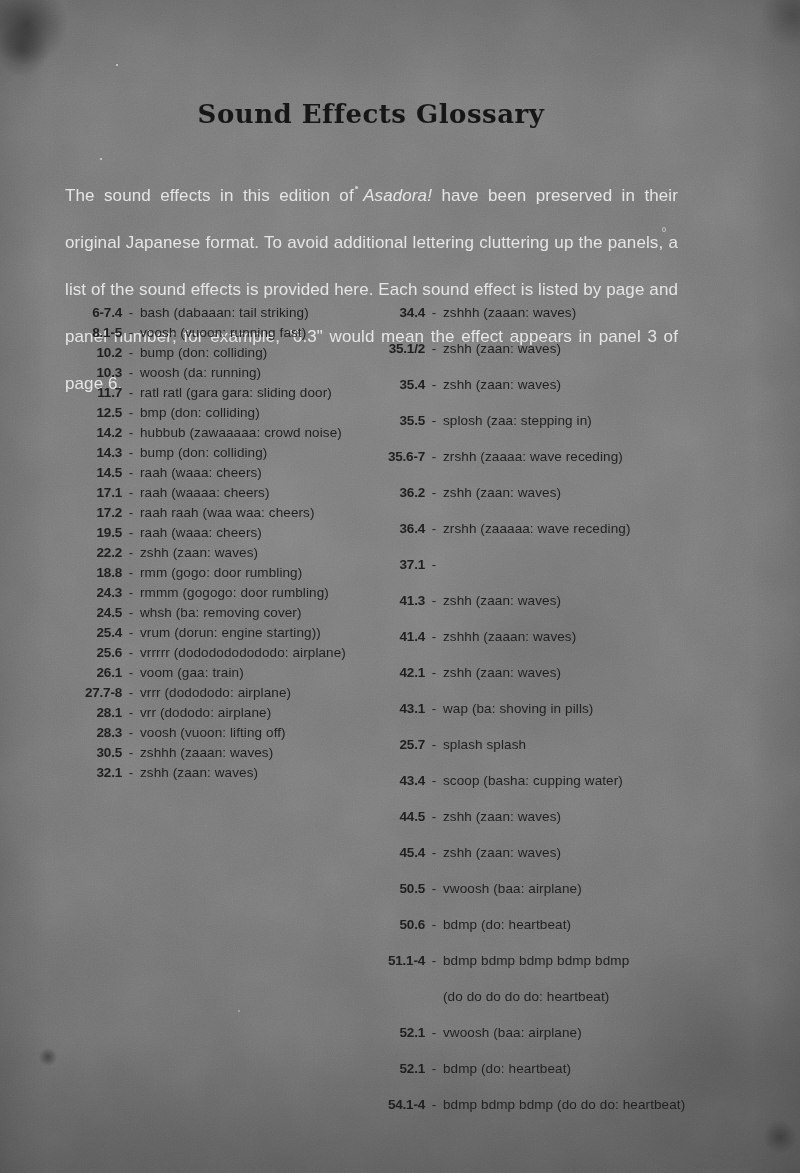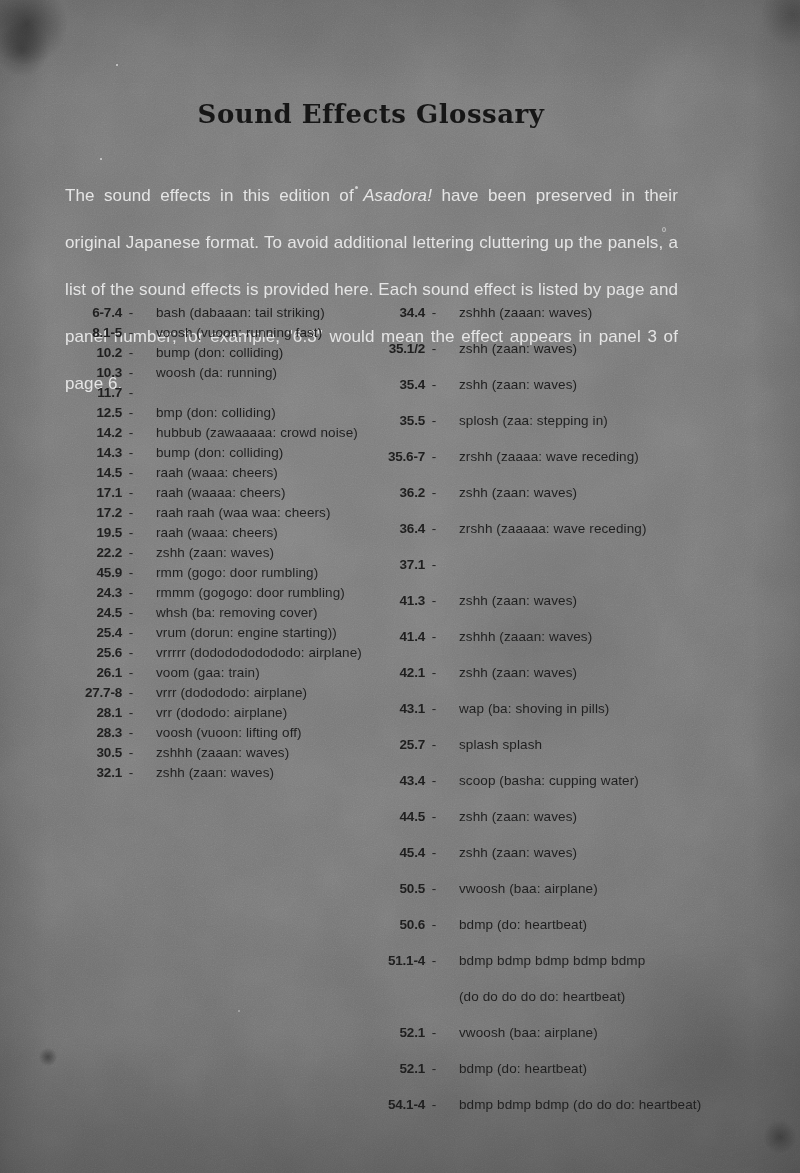--- a/index.html
+++ b/index.html
@@ -62,21 +62,21 @@
   .glossary{
     position:absolute;left:0;top:303px;width:800px;
     display:flex;
   }
   .g-col{display:flex;flex-direction:column;}
   .g-col.left{margin-left:64px;width:303px;}
   .g-col.right{margin-left:0;width:360px;gap:16px;}
   .g-row{display:flex;height:20px;align-items:baseline;font-size:13.5px;line-height:20px;color:#1f1f1f;}
   .g-num{width:58px;text-align:right;font-weight:700;letter-spacing:-0.2px;white-space:nowrap;}
   .g-sep{width:18px;text-align:center;}
-  .g-desc{white-space:nowrap;letter-spacing:0.1px;margin-left:16px;}
+  .g-desc{white-space:nowrap;letter-spacing:0.1px;}
 </style>
 </head>
 <body>
 
 <svg class="grain" width="800" height="1173" xmlns="http://www.w3.org/2000/svg" aria-hidden="true">
   <filter id="fineGrain" x="0" y="0" width="100%" height="100%">
     <feTurbulence type="fractalNoise" baseFrequency="0.9" numOctaves="2" stitchTiles="stitch" result="t"></feTurbulence>
     <feColorMatrix in="t" type="saturate" values="0"></feColorMatrix>
   </filter>
   <filter id="mottle" x="0" y="0" width="100%" height="100%">
@@ -125,20 +125,21 @@
           <span class="g-desc">bump (don: colliding)</span>
         </div>
         <div class="g-row">
           <span class="g-num">10.3</span>
           <span class="g-sep">-</span>
           <span class="g-desc">woosh (da: running)</span>
         </div>
         <div class="g-row">
           <span class="g-num">11.7</span>
           <span class="g-sep">-</span>
+          <span class="g-desc">ratl ratl (gara gara: sliding door)</span>
         </div>
         <div class="g-row">
           <span class="g-num">12.5</span>
           <span class="g-sep">-</span>
           <span class="g-desc">bmp (don: colliding)</span>
         </div>
         <div class="g-row">
           <span class="g-num">14.2</span>
           <span class="g-sep">-</span>
           <span class="g-desc">hubbub (zawaaaaa: crowd noise)</span>
@@ -167,21 +168,21 @@
           <span class="g-num">19.5</span>
           <span class="g-sep">-</span>
           <span class="g-desc">raah (waaa: cheers)</span>
         </div>
         <div class="g-row">
           <span class="g-num">22.2</span>
           <span class="g-sep">-</span>
           <span class="g-desc">zshh (zaan: waves)</span>
         </div>
         <div class="g-row">
-          <span class="g-num">45.9</span>
+          <span class="g-num">18.8</span>
           <span class="g-sep">-</span>
           <span class="g-desc">rmm (gogo: door rumbling)</span>
         </div>
         <div class="g-row">
           <span class="g-num">24.3</span>
           <span class="g-sep">-</span>
           <span class="g-desc">rmmm (gogogo: door rumbling)</span>
         </div>
         <div class="g-row">
           <span class="g-num">24.5</span>

